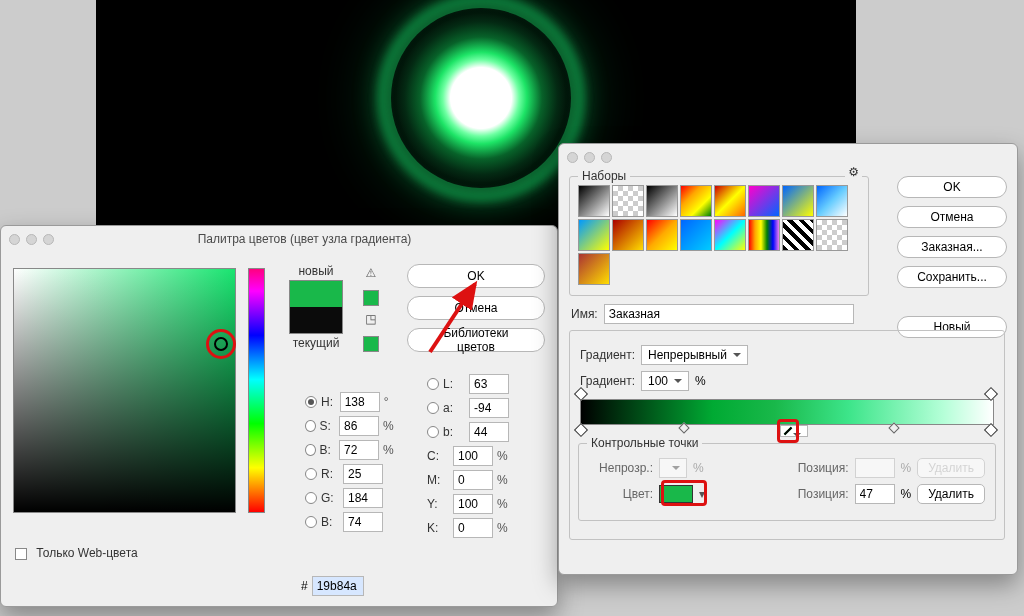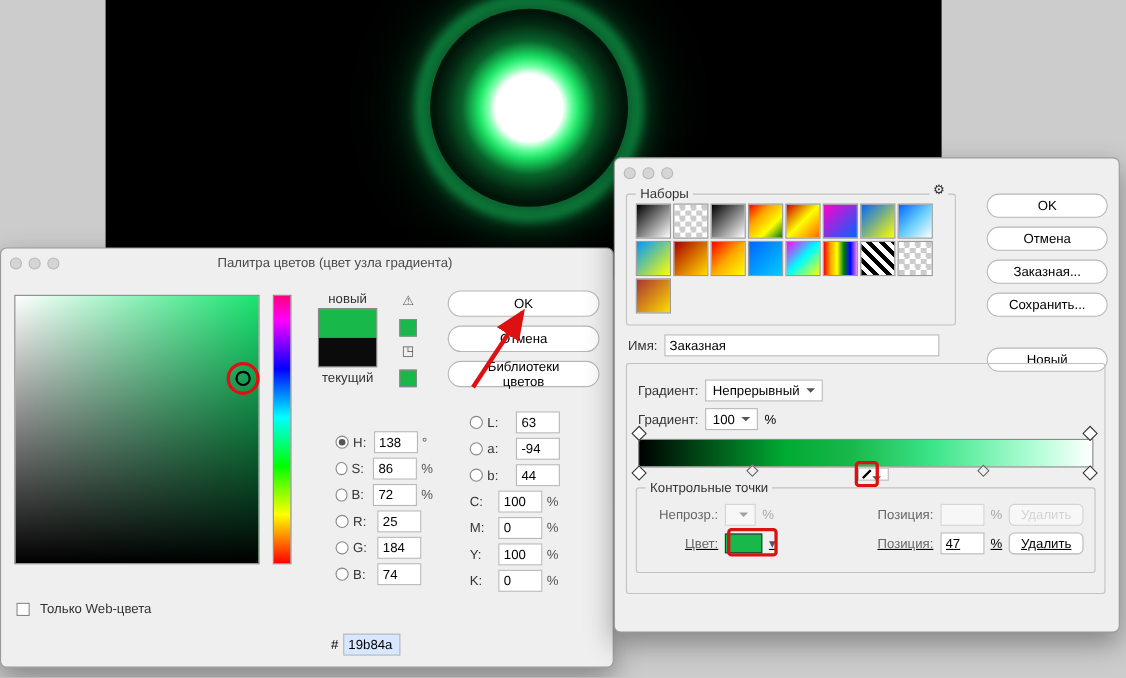--- a/index.html
+++ b/index.html
@@ -359,21 +359,21 @@
           <div class="sel" style="opacity:.5">
               <span></span>
             </div>
           <span>%</span>
           <span style="flex:1"></span>
           <span class="lab2">Позиция:</span>
           <input class="field" style="width: 40px; opacity: 0.5;" disabled="">
           <span>%</span>
           <button class="btn sm" style="opacity:.5" disabled="">Удалить</button>
         </div>
-        <div class="row" style="position:relative;text-decoration:underline;">
+        <div class="row" style="position:relative;">
           <span class="lab2">Цвет:</span>
           <span class="colorsw"></span>
           <span style="color:#555">▾</span>
           <div class="redbox" id="rb-color"></div>
           <span style="flex:1"></span>
           <span class="lab2">Позиция:</span>
           <input class="field" style="width: 40px;" value="47">
           <span>%</span>
           <button class="btn sm">Удалить</button>
         </div>

